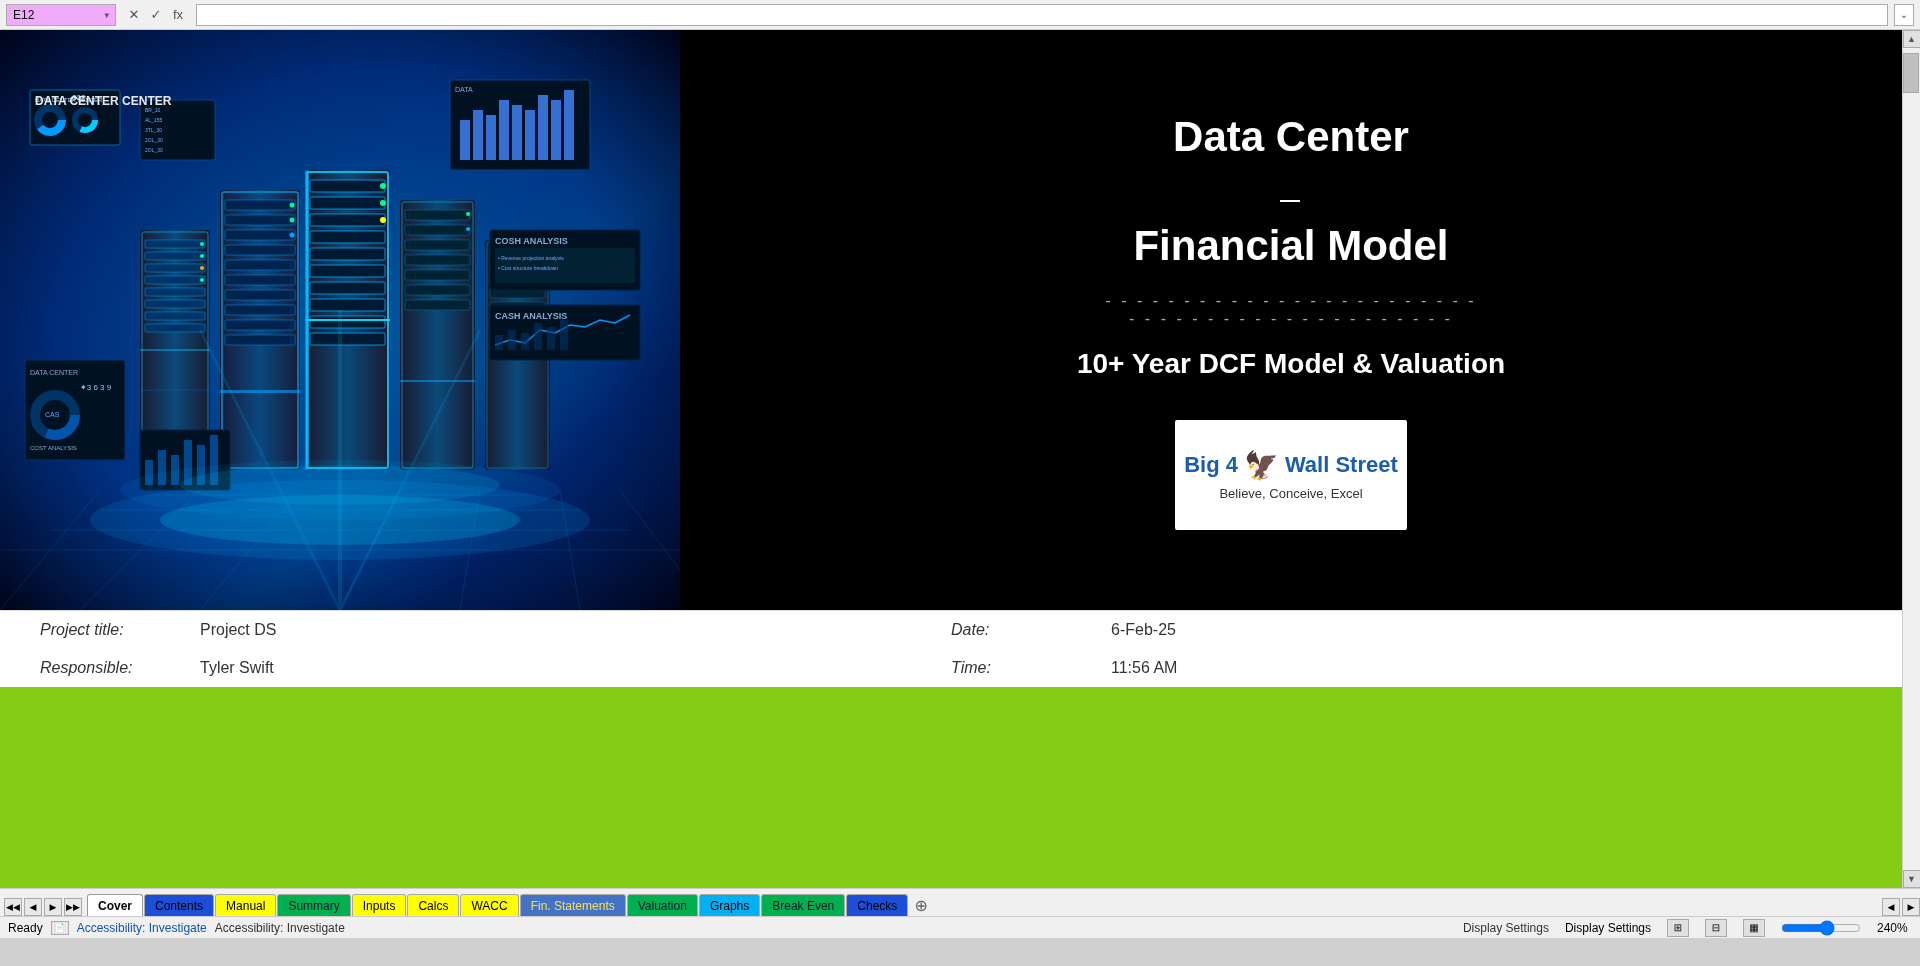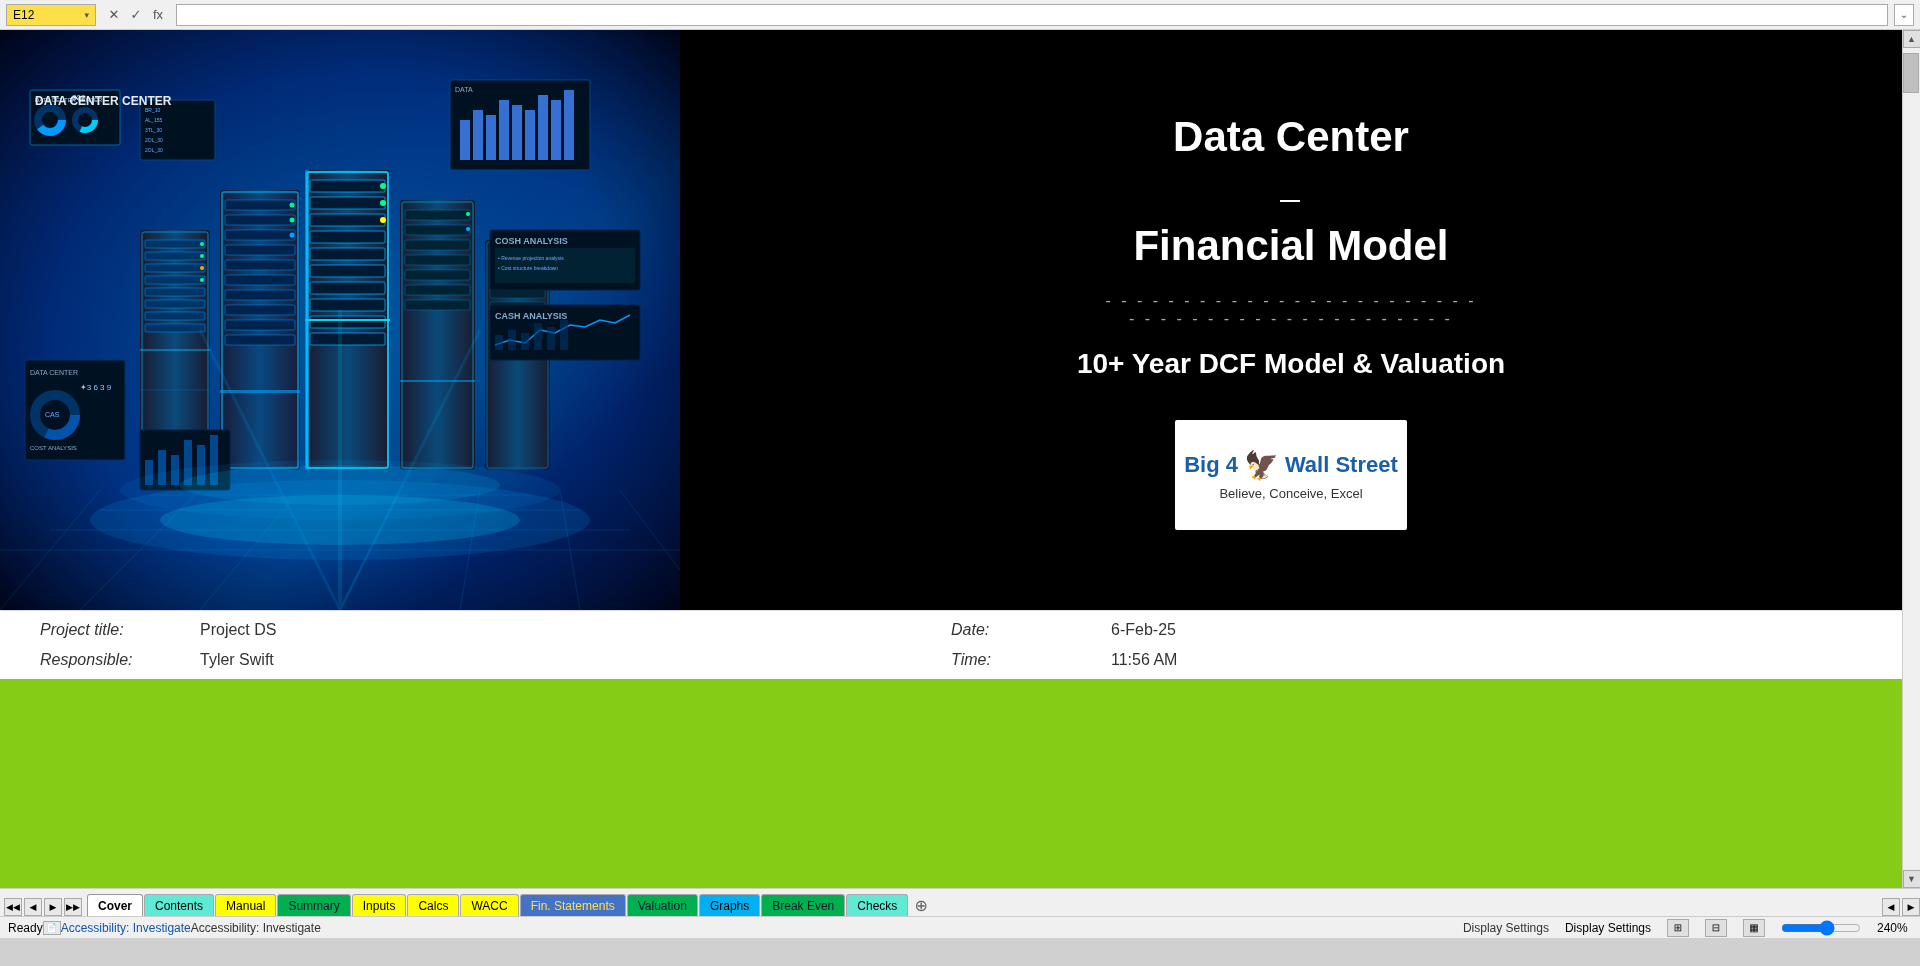--- a/index.html
+++ b/index.html
@@ -9,24 +9,24 @@
     .top-bar {
       height: 30px;
       background: #f0f0f0;
       border-bottom: 1px solid #ccc;
       display: flex;
       align-items: center;
       padding: 0 6px;
       gap: 4px;
     }
     .name-box {
-      width: 90px;
+      width: 110px;
       height: 22px;
       border: 1px solid #aaa;
-      background: #fde047;
+      background: #f0abfc;
       display: flex;
       align-items: center;
       padding: 0 6px;
       font-size: 12px;
     }
     .formula-bar-buttons {
       display: flex;
       align-items: center;
       gap: 2px;
       margin: 0 4px;
@@ -172,21 +172,21 @@
       font-size: 13px;
       margin-top: 4px;
     }
 
     
     .info-area {
       background: white;
       padding: 10px 40px;
       display: grid;
       grid-template-columns: 1fr 1fr;
-      gap: 12px 0;
+      gap: 20px 0;
       border-top: 1px solid #ddd;
     }
 
     .info-row {
       display: flex;
       gap: 20px;
       align-items: baseline;
     }
 
     .info-label {
@@ -255,21 +255,21 @@
 
     .tab {
       height: 22px;
       padding: 0 10px;
       border: 1px solid #aaa;
       border-bottom: none;
       display: flex;
       align-items: center;
       font-size: 12px;
       cursor: pointer;
-      background: #5eead4;
+      background: #1d4ed8;
       white-space: nowrap;
       border-radius: 3px 3px 0 0;
     }
 
     .tab.active {
       background: white;
       border-color: #999;
       font-weight: bold;
     }
 
@@ -305,20 +305,21 @@
       display: flex;
       align-items: center;
       padding: 0 8px;
       gap: 10px;
       font-size: 12px;
     }
 
     .status-left {
       display: flex;
       align-items: center;
+      gap: 8px;
     }
 
     .status-right {
       margin-left: auto;
       display: flex;
       align-items: center;
       gap: 16px;
     }
 
     .view-btn {

